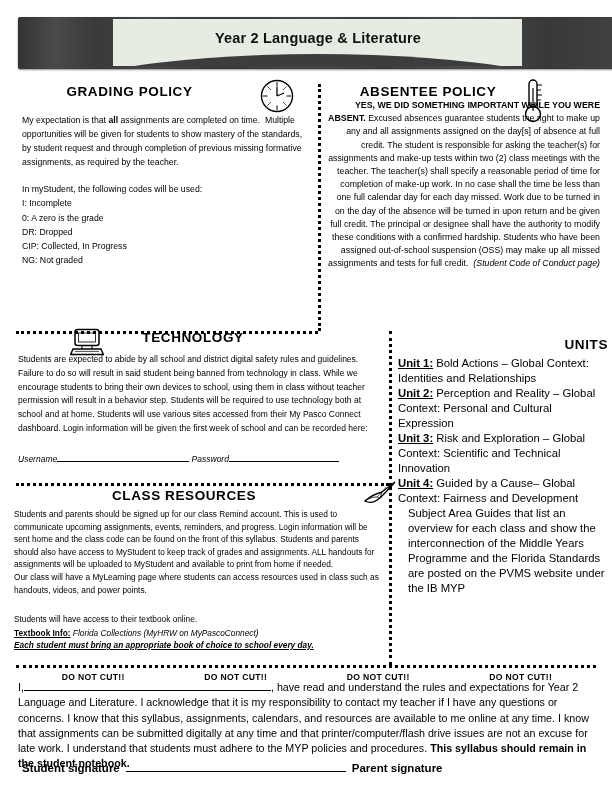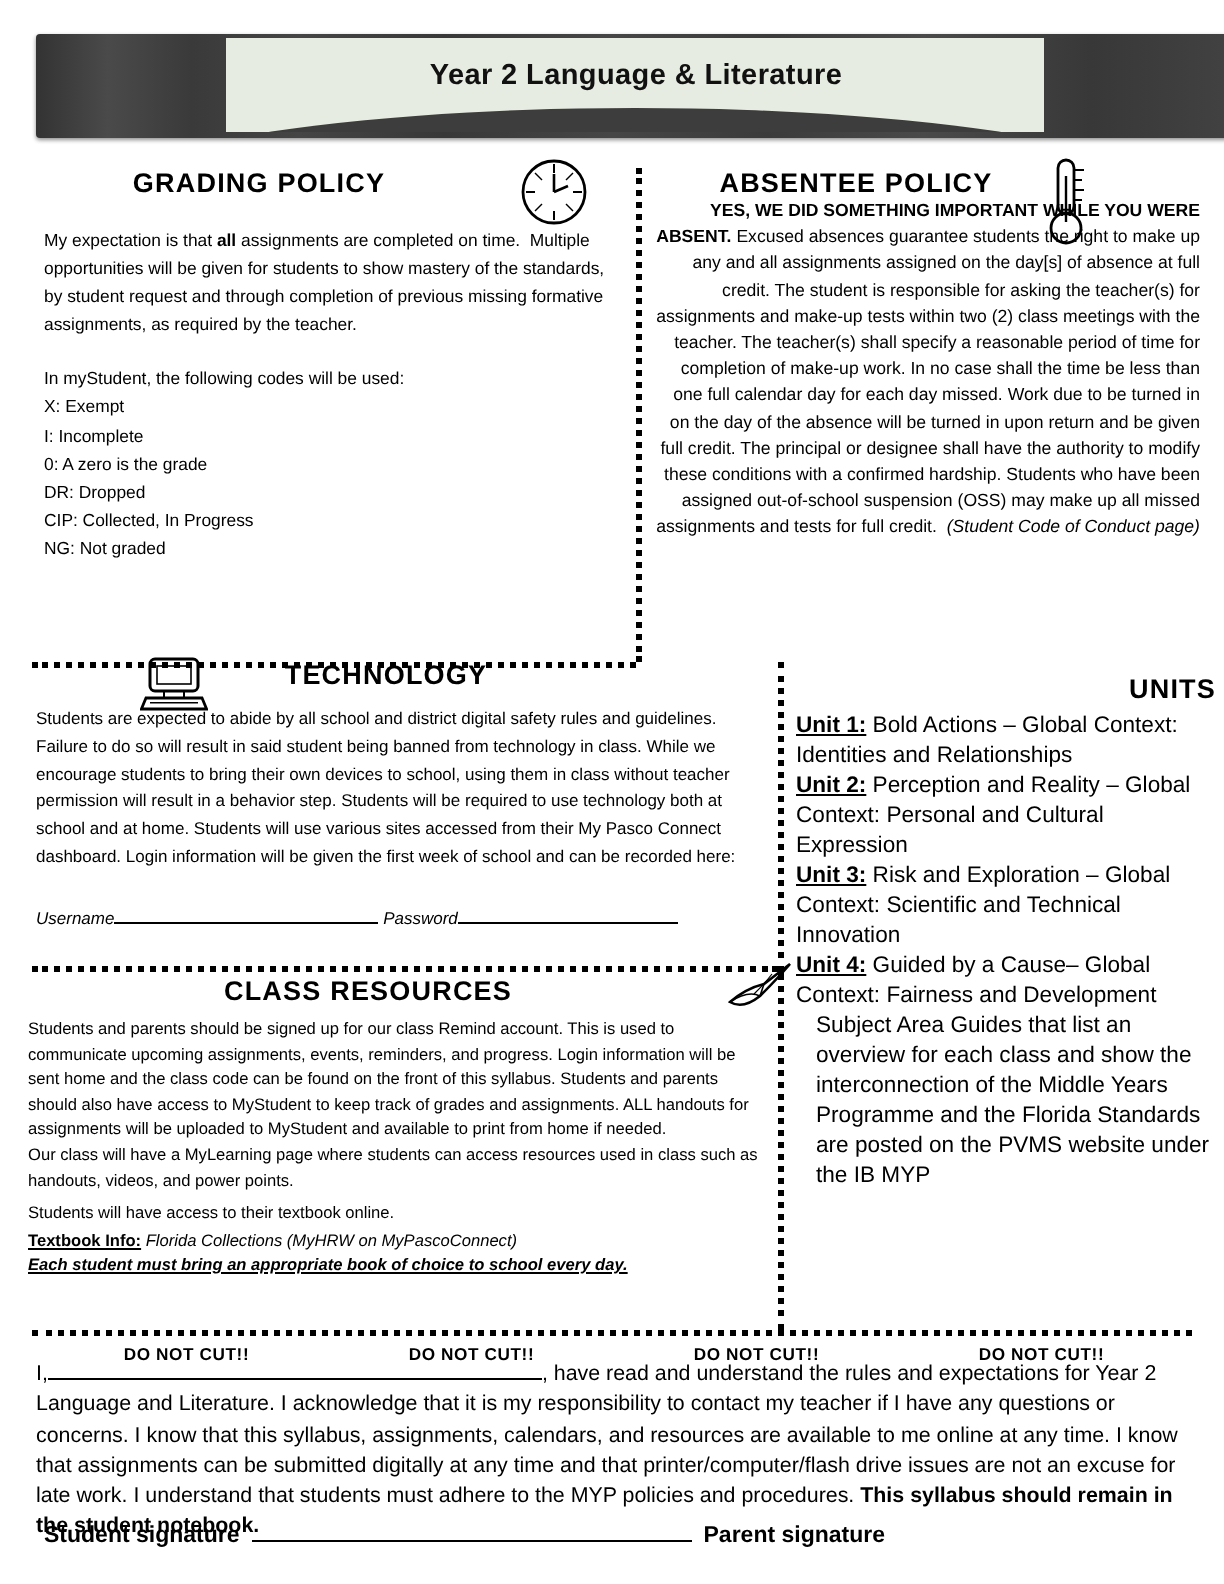--- a/index.html
+++ b/index.html
@@ -194,21 +194,20 @@
       <line x1="19" y1="19" x2="26" y2="16" stroke="#000" stroke-width="1.3"></line>
     </svg>
   </span>
 
   <div class="body">
     My expectation is that <span class="b">all</span> assignments are completed on time.&nbsp; Multiple opportunities will be given for students to show mastery of the standards, by student request and through completion of previous missing formative assignments, as required by the teacher.
   </div>
 
   <div class="codes">
     <div>In myStudent, the following codes will be used:</div>
-    <div>X:  Exempt</div>
     <div>I:  Incomplete</div>
     <div>0:  A zero is the grade</div>
     <div>DR:  Dropped</div>
     <div>CIP:  Collected, In Progress</div>
     <div>NG:  Not graded</div>
   </div>
 </div>
 
 <div class="panel" id="absentee">
   <div class="sec-head">ABSENTEE POLICY</div>
@@ -280,21 +279,21 @@
     <svg width="36" height="32" viewBox="0 0 36 32">
       <path d="M3 22 C10 16 16 14 20 13 L33 3 C27 10 22 15 18 19 C13 23 8 25 3 22 Z" fill="none" stroke="#000" stroke-width="1.3"></path>
       <path d="M3 22 C9 18 14 17 18 19" fill="none" stroke="#000" stroke-width=".8"></path>
       <path d="M20 13 L18 19" fill="none" stroke="#000" stroke-width=".8"></path>
       <path d="M24 8 C21 12 18 15 15 18" fill="none" stroke="#000" stroke-width=".6"></path>
     </svg>
   </span>
 
   <div class="body">Students and parents should be signed up for our class Remind account. This is used to communicate upcoming assignments, events, reminders, and progress. Login information will be sent home and the class code can be found on the front of this syllabus. Students and parents should also have access to MyStudent to keep track of grades and assignments. ALL handouts for assignments will be uploaded to MyStudent and available to print from home if needed.</div>
   <div class="body" style="margin-top:0">Our class will have a MyLearning page where students can access resources used in class such as handouts, videos, and power points.</div>
-  <div class="body" style="margin-top:4px">Students will have access to their textbook online.</div>
+  <div class="body" style="margin-top:17px">Students will have access to their textbook online.</div>
   <div class="tbinfo">
     <span class="u b">Textbook Info:</span>
     <span class="i">Florida Collections (MyHRW on MyPascoConnect)</span>
   </div>
   <div class="tbinfo bi u">Each student must bring an appropriate book of choice to school every day.</div>
 </div>
 
 <div id="donotcut">
   <span>DO NOT CUT!!</span>
   <span>DO NOT CUT!!</span>

